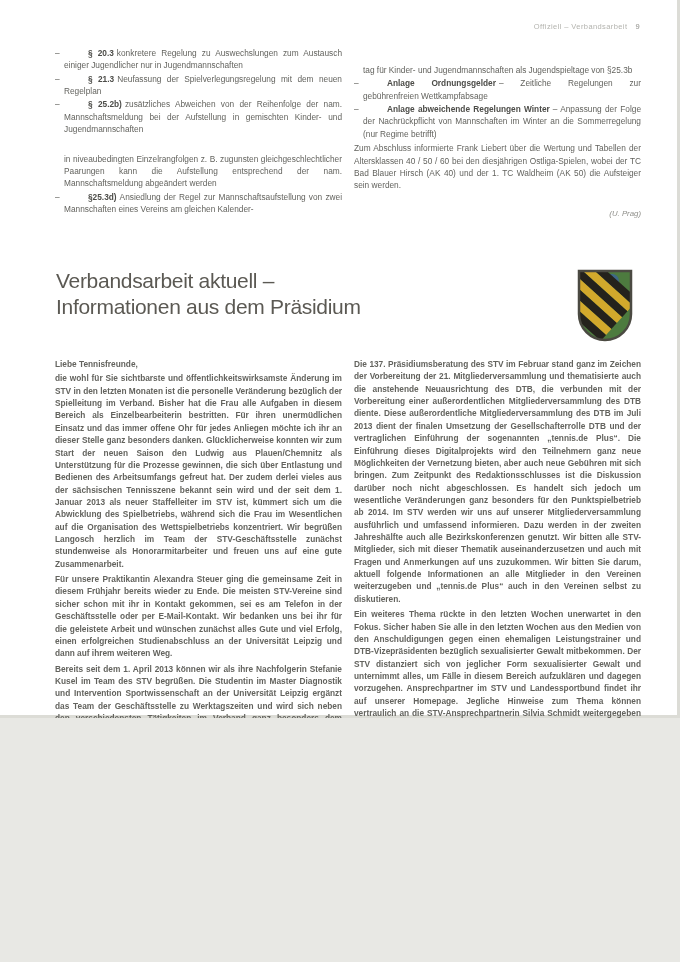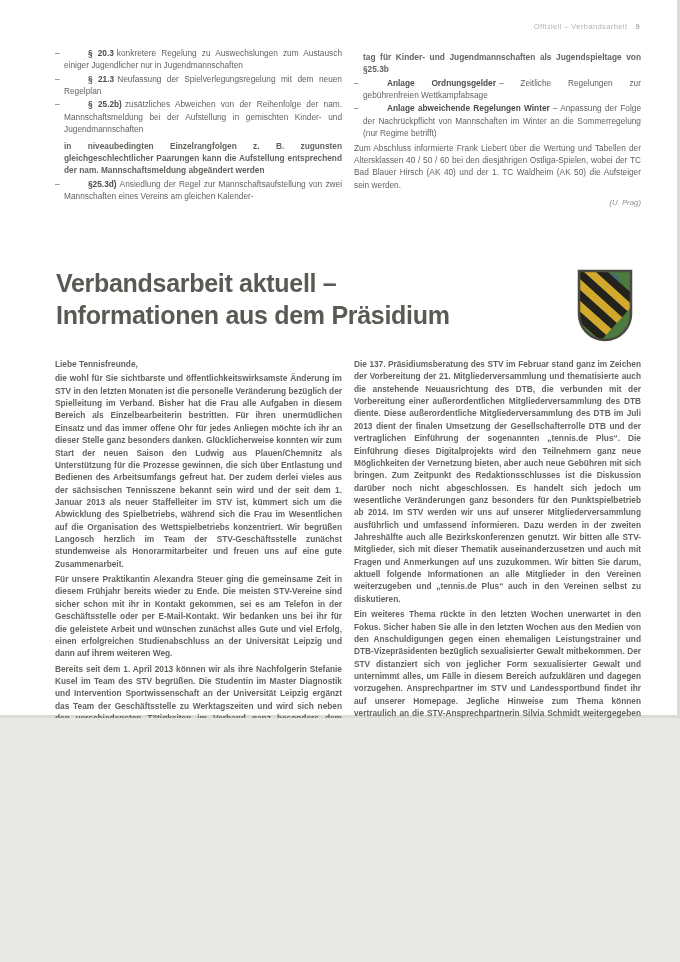--- a/index.html
+++ b/index.html
@@ -15,27 +15,27 @@
   .runhead .pagenum{color:#8d8d88;margin-left:8px;}
   .cols{position:absolute;left:55px;width:586px;display:flex;gap:12px;}
   .topcols{top:47px;}
   .bodycols{top:358px;font-weight:bold;}
   .col{width:287px;font-size:8.3px;line-height:1.49;text-align:justify;
        color:#63635e;}
   .item{position:relative;padding-left:9px;margin:0 0 1px 0;}
   .item .marker{position:absolute;left:0;top:0;color:#63635e;}
   .item b{color:#4c4c48;}
   .item b:not(:empty){margin-right:3px;padding-left:24px;}
-  .cont{padding-left:9px;margin:4px 0 1px 0;font-weight:bold;}
+  .cont{padding-left:9px;margin:17px 0 1px 0;}
   .closing-par{margin-top:2px;}
   .sig{ text-align:right;font-style:italic;color:#8f8f8a;font-size:7.8px;
-        margin-top:6px;}
+        margin-top:16px;}
   .headline{
     position:absolute;left:56px;top:268px;width:500px;
-    font-size:25px;line-height:1.26;font-weight:700;color:#5b5953;
+    font-size:21px;line-height:1.26;font-weight:400;color:#5b5953;
     letter-spacing:-0.3px;
   }
   .crest{position:absolute;left:576px;top:268px;width:58px;height:76px;}
   .par{margin:0 0 3px 0;}
   .salutation{margin:0 0 2px 0;}
   .footer{position:absolute;left:55px;top:926px;font-size:7.5px;
           color:#a3a39e;letter-spacing:.3px;}
   .footer .bold{font-weight:bold;color:#77776f;}
 </style>
 </head>

